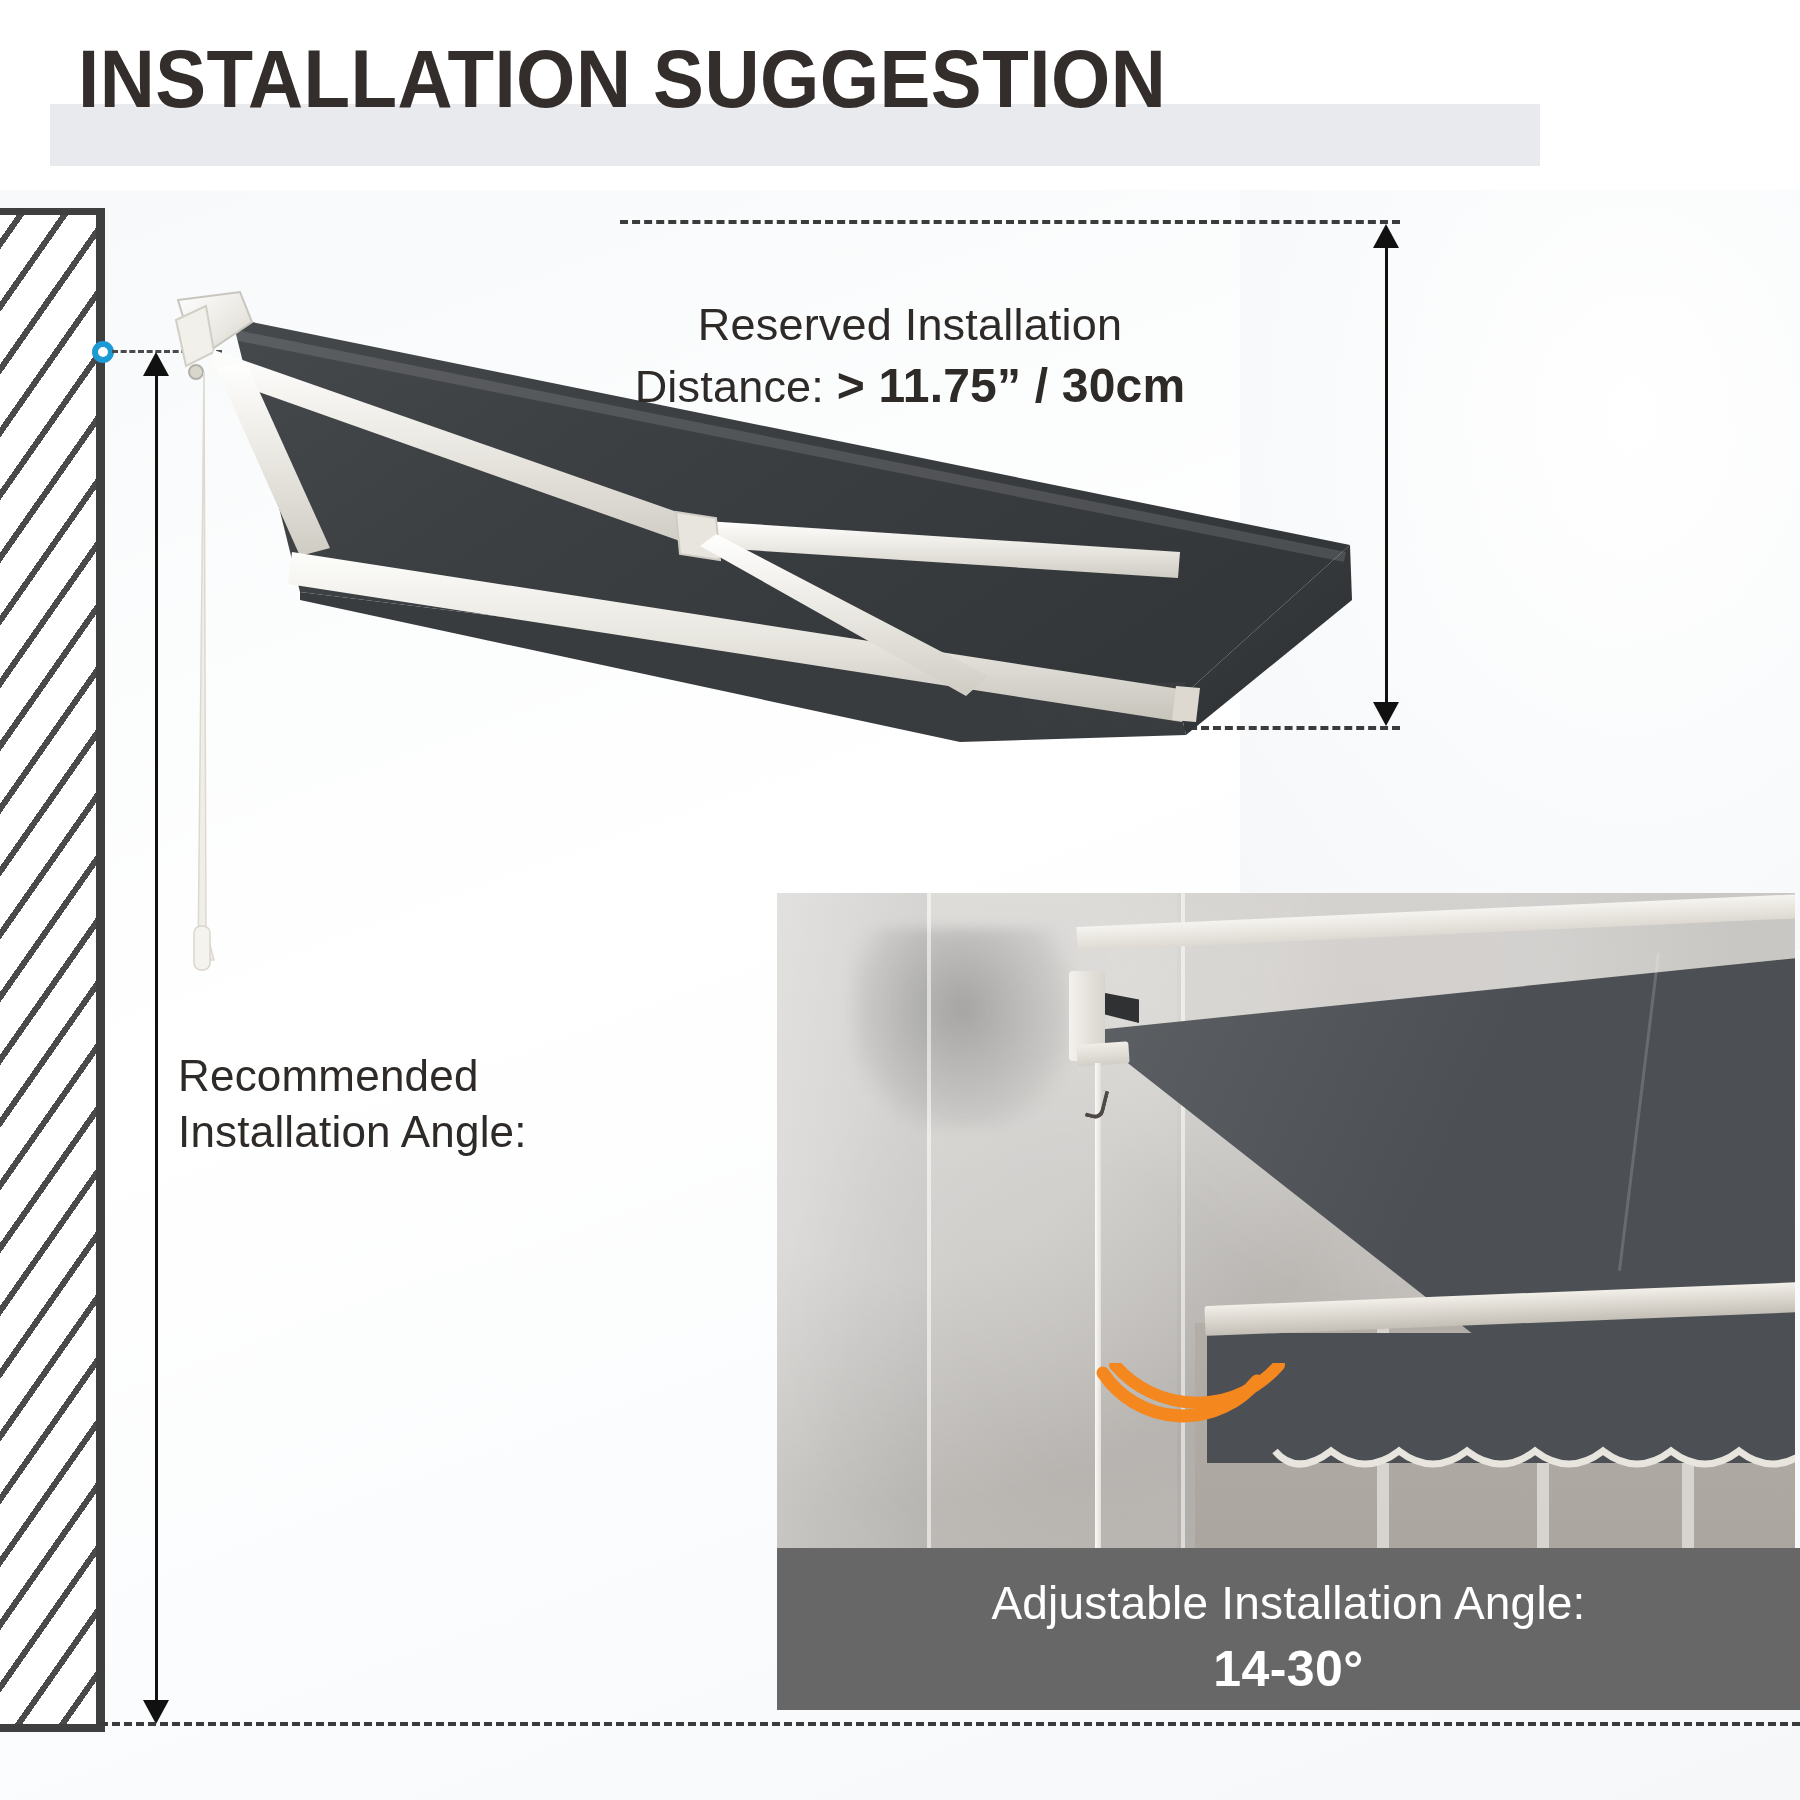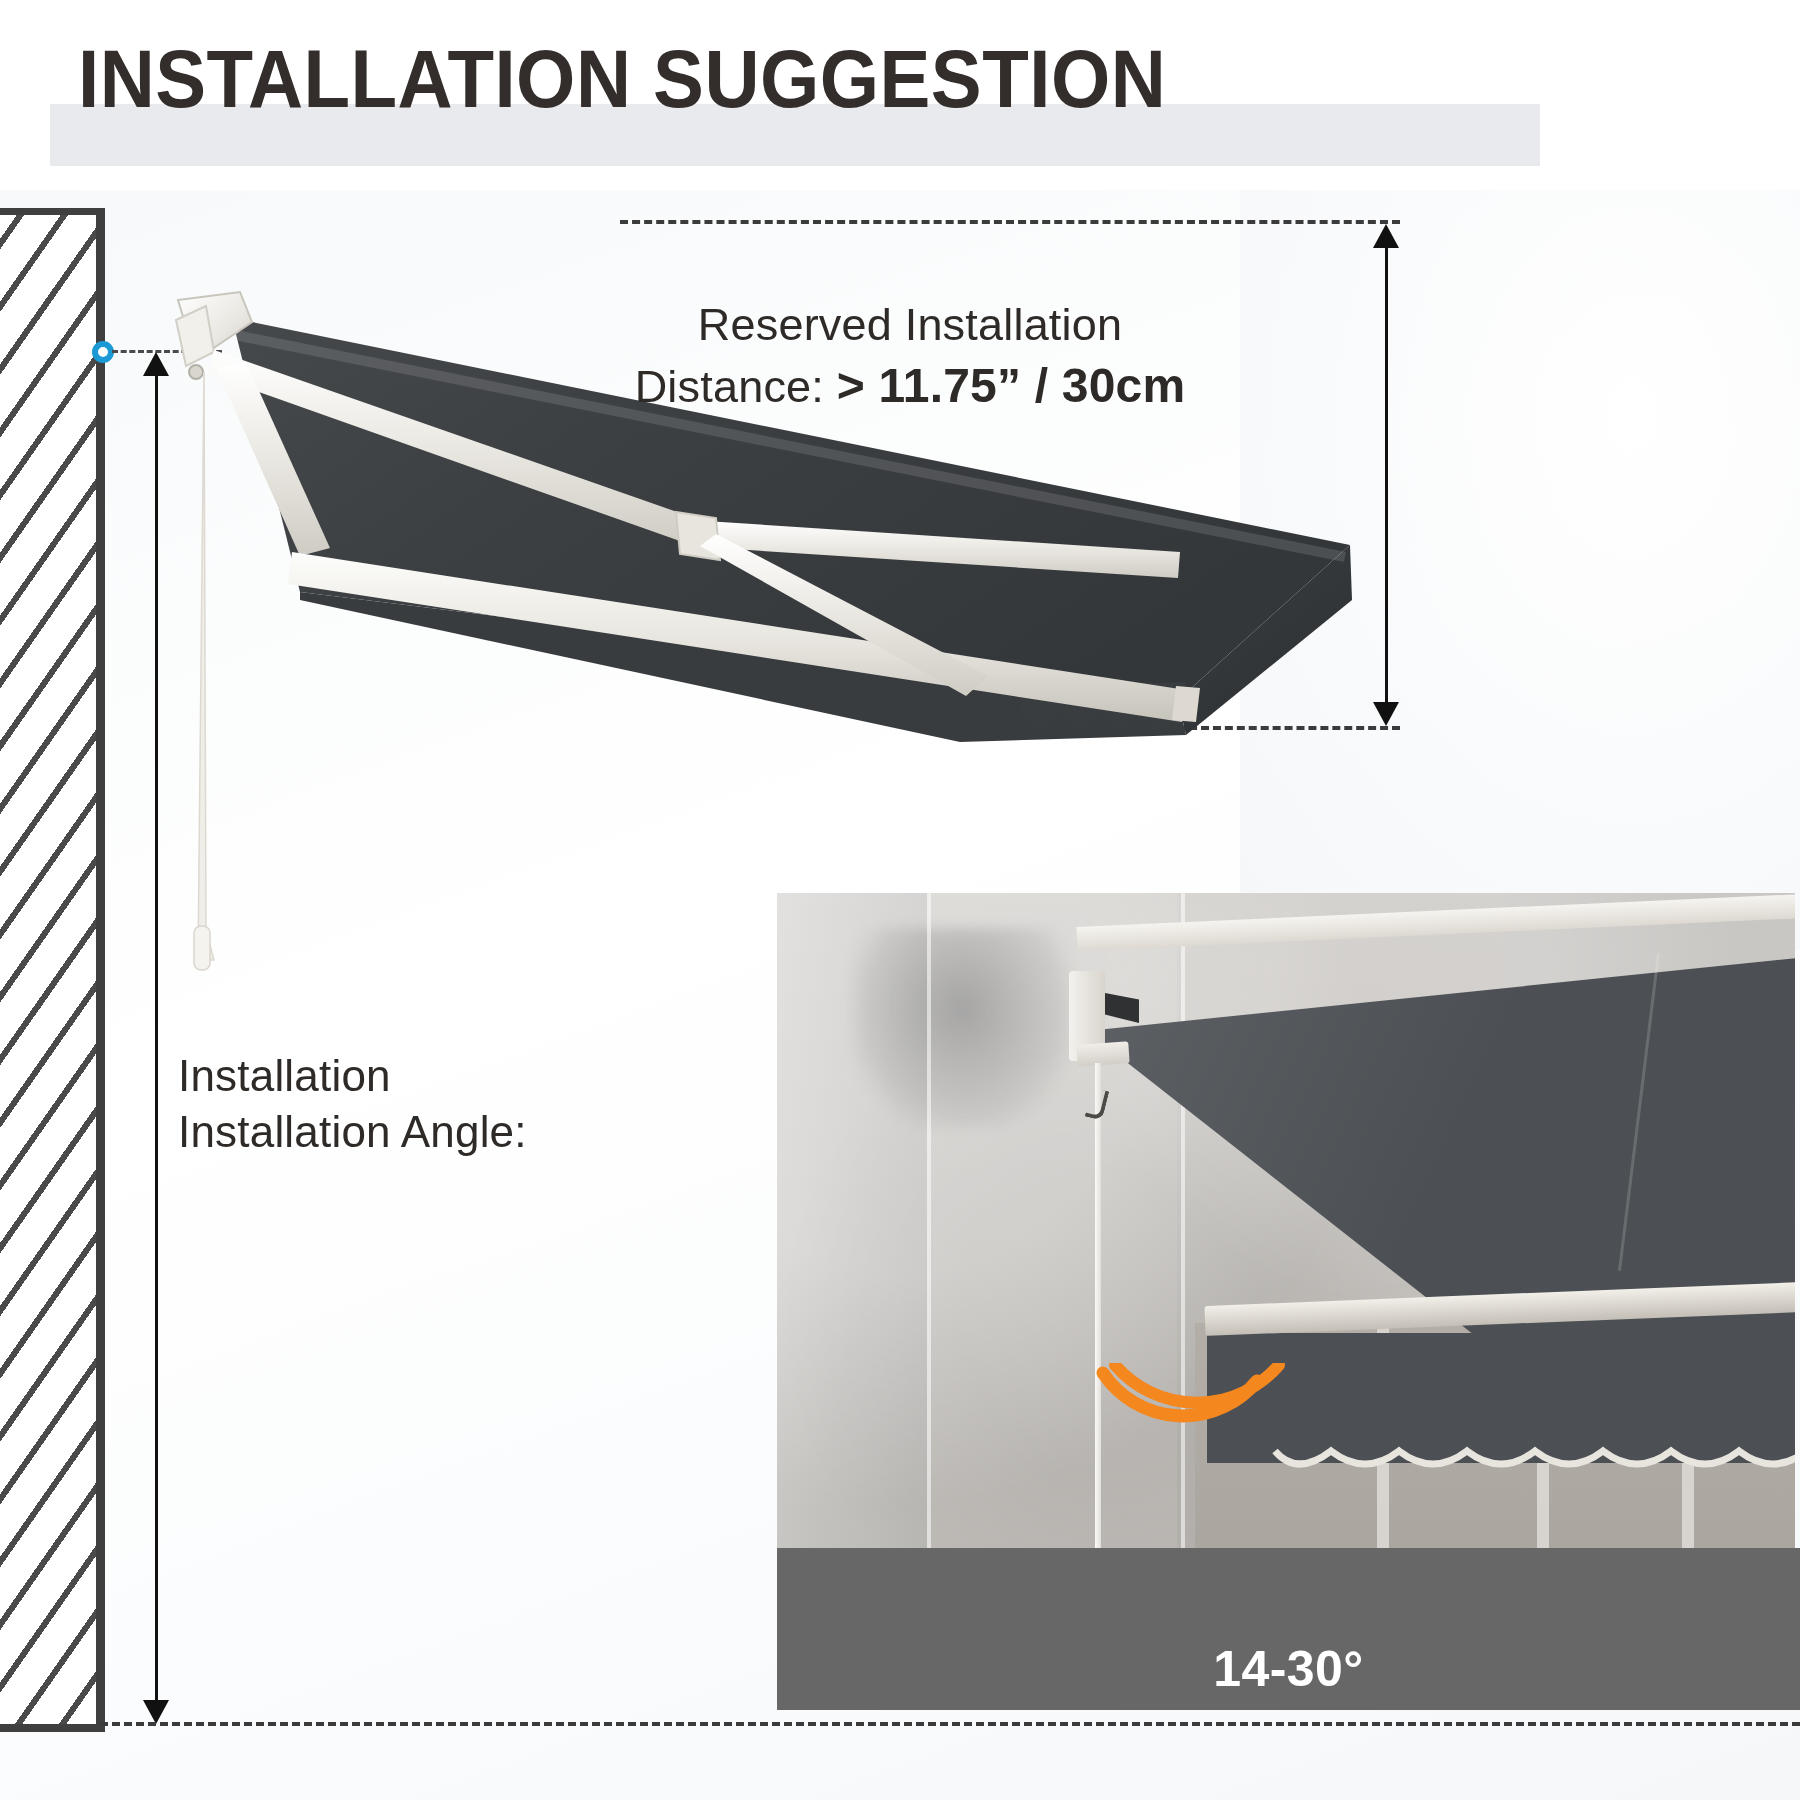--- a/index.html
+++ b/index.html
@@ -339,21 +339,21 @@
   </div>
 
   <div class="callout-top">
     <div class="t-light">Reserved Installation</div>
     <div>
       <span class="t-light">Distance: </span><span class="t-bold">&gt; 11.75” / 30cm</span>
     </div>
   </div>
 
   <div class="callout-left">
-    <div class="t-light">Installation</div>
+    <div class="t-light">Recommended</div>
     <div class="t-light">Installation Angle:</div>
   </div>
 
   <div class="photo-panel">
     <div class="ph-wallL"></div>
     <div class="ph-wallM"></div>
     <div class="ph-wallR"></div>
     <div class="ph-grain"></div>
     <div class="ph-shadow"></div>
     <div class="ph-seam" style="left:150px;"></div>
@@ -390,16 +390,17 @@
       <svg width="220" height="130" viewBox="0 0 220 130">
         <path d="M 14,10 A 96 96 0 0 0 168,18" fill="none" stroke="#F5871F" stroke-width="13" stroke-linecap="round"></path>
         <path d="M 26,2 A 108 108 0 0 0 190,2" fill="none" stroke="#F5871F" stroke-width="12" stroke-linecap="round"></path>
       </svg>
     </div>
 
     <div class="ph-angle-label">14-30°</div>
   </div>
 
   <div class="caption-band">
+    <div class="cap-line1">Adjustable Installation Angle:</div>
     <div class="cap-line2">14-30°</div>
   </div>
 
 </div>
 
 </body></html>

